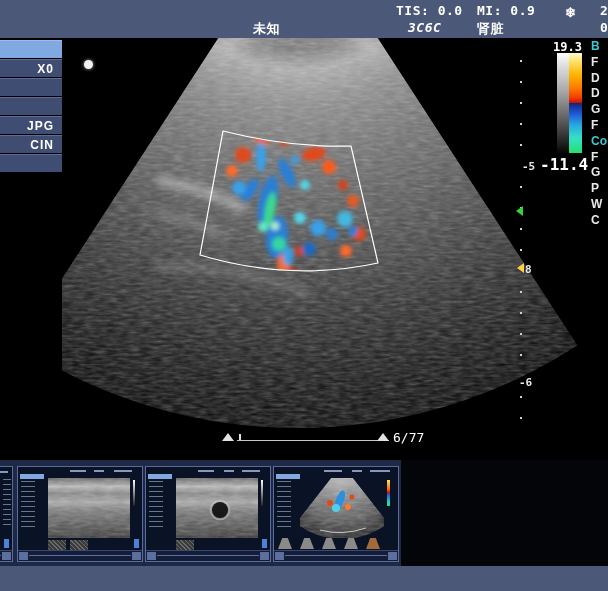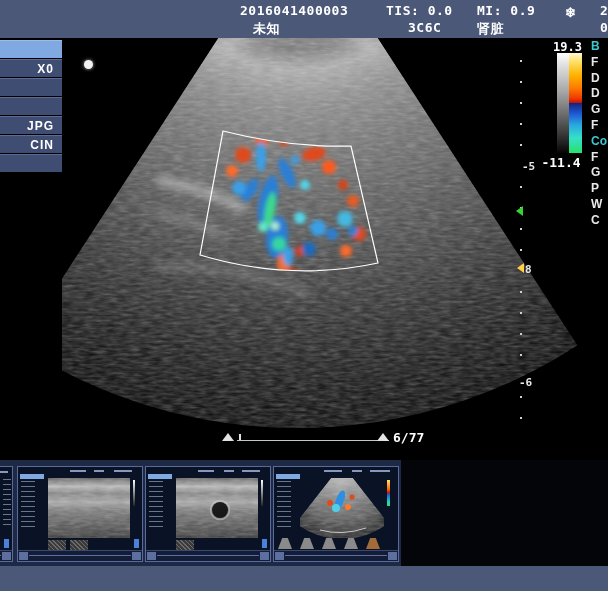--- a/index.html
+++ b/index.html
@@ -6,65 +6,65 @@
   body{
     position:relative;width:608px;height:591px;overflow:hidden;
     background:#000;font-family:"Liberation Sans",sans-serif;
     -webkit-font-smoothing:antialiased;
   }
   .mono{font-family:"DejaVu Sans Mono",monospace;}
   
   .header{position:absolute;left:0;top:0;width:608px;height:38px;background:#4c5878;z-index:5;}
   .header span{position:absolute;color:#fff;font-weight:bold;font-size:13px;letter-spacing:.5px;white-space:nowrap;}
   .h-id{left:240px;top:3px;}
-  .h-tis{left:386px;top:3px;}
+  .h-tis{left:396px;top:3px;}
   .h-mi{left:477px;top:3px;}
   .h-name{left:253px;top:20px;}
-  .h-probe{left:408px;top:20px;}
+  .h-probe{left:408px;top:20px;font-style:italic;}
   .h-preset{left:477px;top:20px;}
   .h-clip1{left:600px;top:3px;}
   .h-clip2{left:600px;top:20px;}
   .freeze{position:absolute;left:565px;top:5px;color:#fff;font-size:20px;font-weight:normal;}
   
   .sidebar{position:absolute;left:0;top:40px;width:62px;z-index:6;}
   .sbtn{position:relative;height:18px;margin-bottom:1px;background:#404d72;
         color:#fff;font-weight:bold;font-size:12px;line-height:18px;text-align:right;
         padding-right:8px;box-sizing:border-box;letter-spacing:1px;
         border-top:1px solid #5d6c96;}
   .sbtn.active{background:#7fa9e0;border-top-color:#9cbcec;}
   
   .dot-marker{position:absolute;left:84px;top:60px;width:9px;height:9px;border-radius:50%;
               background:#f2f2f2;box-shadow:0 0 3px 1px rgba(180,180,180,.5);z-index:3;}
   .fan-svg{position:absolute;left:62px;top:38px;z-index:1;}
   
   .cbar-max{position:absolute;left:546px;top:40px;width:36px;text-align:right;color:#fff;
             font-weight:bold;font-size:12px;z-index:4;}
-  .cbar-min{position:absolute;left:540px;top:155px;width:42px;text-align:center;color:#fff;
-            font-weight:bold;font-size:13px;z-index:4;}
+  .cbar-min{position:absolute;left:540px;top:155px;width:42px;text-align:left;color:#fff;
+            font-weight:bold;font-size:16px;z-index:4;}
   .cbar{position:absolute;left:557px;top:53px;width:25px;height:100px;z-index:4;display:flex;}
   .cbar-gray{width:12px;height:100%;
     background:linear-gradient(to bottom,#ffffff 0%,#e0e0e0 12%,#a8a8a8 38%,#6a6a6a 62%,#2e2e2e 85%,#050505 100%);}
   .cbar-color{width:13px;height:100%;
     background:linear-gradient(to bottom,#fff8d8 0%,#ffe36b 8%,#ffb300 22%,#ff7a00 35%,#ef3c00 45%,#c81600 49.5%,#15257e 50.5%,#1e5bd6 61%,#29a8e0 72%,#35e0c8 85%,#27e06b 100%);}
   
   .rparams{position:absolute;left:591px;top:39px;width:30px;z-index:4;}
   .rparams span{display:block;height:15.8px;line-height:15.8px;color:#e8e8e8;
                 font-weight:bold;font-size:12px;white-space:nowrap;}
   .rparams span.accent{color:#3ec6d0;}
   
   .tick{position:absolute;width:2px;height:2px;background:#d0d0d0;left:520px;z-index:3;}
   .dlabel{position:absolute;left:522px;color:#e8e8e8;font-weight:bold;font-size:11px;z-index:3;}
   .tri-left{width:0;height:0;border-top:5px solid transparent;border-bottom:5px solid transparent;
             border-right:7px solid #35d435;position:absolute;z-index:3;}
   
   .cine-line{position:absolute;left:237px;top:440px;width:152px;height:1px;background:#c8c8c8;z-index:3;}
   .cine-tri{position:absolute;width:0;height:0;border-left:6px solid transparent;
             border-right:6px solid transparent;border-bottom:8px solid #e2e2e2;top:433px;z-index:3;}
   .cine-tick{position:absolute;left:239px;top:434px;width:2px;height:7px;background:#e2e2e2;z-index:3;}
-  .cine-label{position:absolute;left:393px;top:430px;color:#fff;font-weight:bold;font-size:13px;z-index:3;}
+  .cine-label{position:absolute;left:393px;top:430px;color:#fff;font-weight:normal;font-size:13px;z-index:3;}
   
   .thumb-panel{position:absolute;left:0;top:460px;width:401px;height:106px;background:#1e2946;z-index:5;}
   .thumb-black{position:absolute;left:401px;top:460px;width:207px;height:106px;background:#030509;z-index:5;}
   .thumb{position:absolute;top:6px;width:126px;height:96px;border:1px solid #5a6a9a;
          background:#0a1226;box-sizing:border-box;}
   .thumb .content{position:absolute;left:0;top:0;right:0;bottom:10px;overflow:hidden;}
   .mini-dashes{position:absolute;height:2px;background:#9fb0d8;opacity:.85;}
   .mini-active{position:absolute;left:2px;top:7px;width:24px;height:5px;background:#7fa9e0;}
   .mini-specks{position:absolute;left:3px;top:14px;width:14px;height:48px;opacity:.55;
     background:repeating-linear-gradient(to bottom,rgba(205,218,242,.9) 0 1px,transparent 1px 5px);}
@@ -82,21 +82,20 @@
     border-top:1px solid #3a486e;}
   .mini-scroll .sq{position:absolute;top:1px;width:9px;height:8px;background:#5d6f9e;}
   .mini-scroll .track{position:absolute;left:11px;right:11px;top:4px;height:1px;background:#5d6f9e;}
   
   .bottom-bar{position:absolute;left:0;top:566px;width:608px;height:25px;background:#4c5878;z-index:6;}
 </style>
 </head>
 <body>
 
 <div class="header">
-  <span class="h-id mono">2016041400003</span>
   <span class="h-tis mono">TIS: 0.0</span>
   <span class="h-mi mono">MI: 0.9</span>
   <span class="h-name">未知</span>
   <span class="h-probe mono">3C6C</span>
   <span class="h-preset">肾脏</span>
   <span class="h-clip1 mono">2</span>
   <span class="h-clip2 mono">0</span>
   <span class="freeze">❄</span>
 </div>
 

